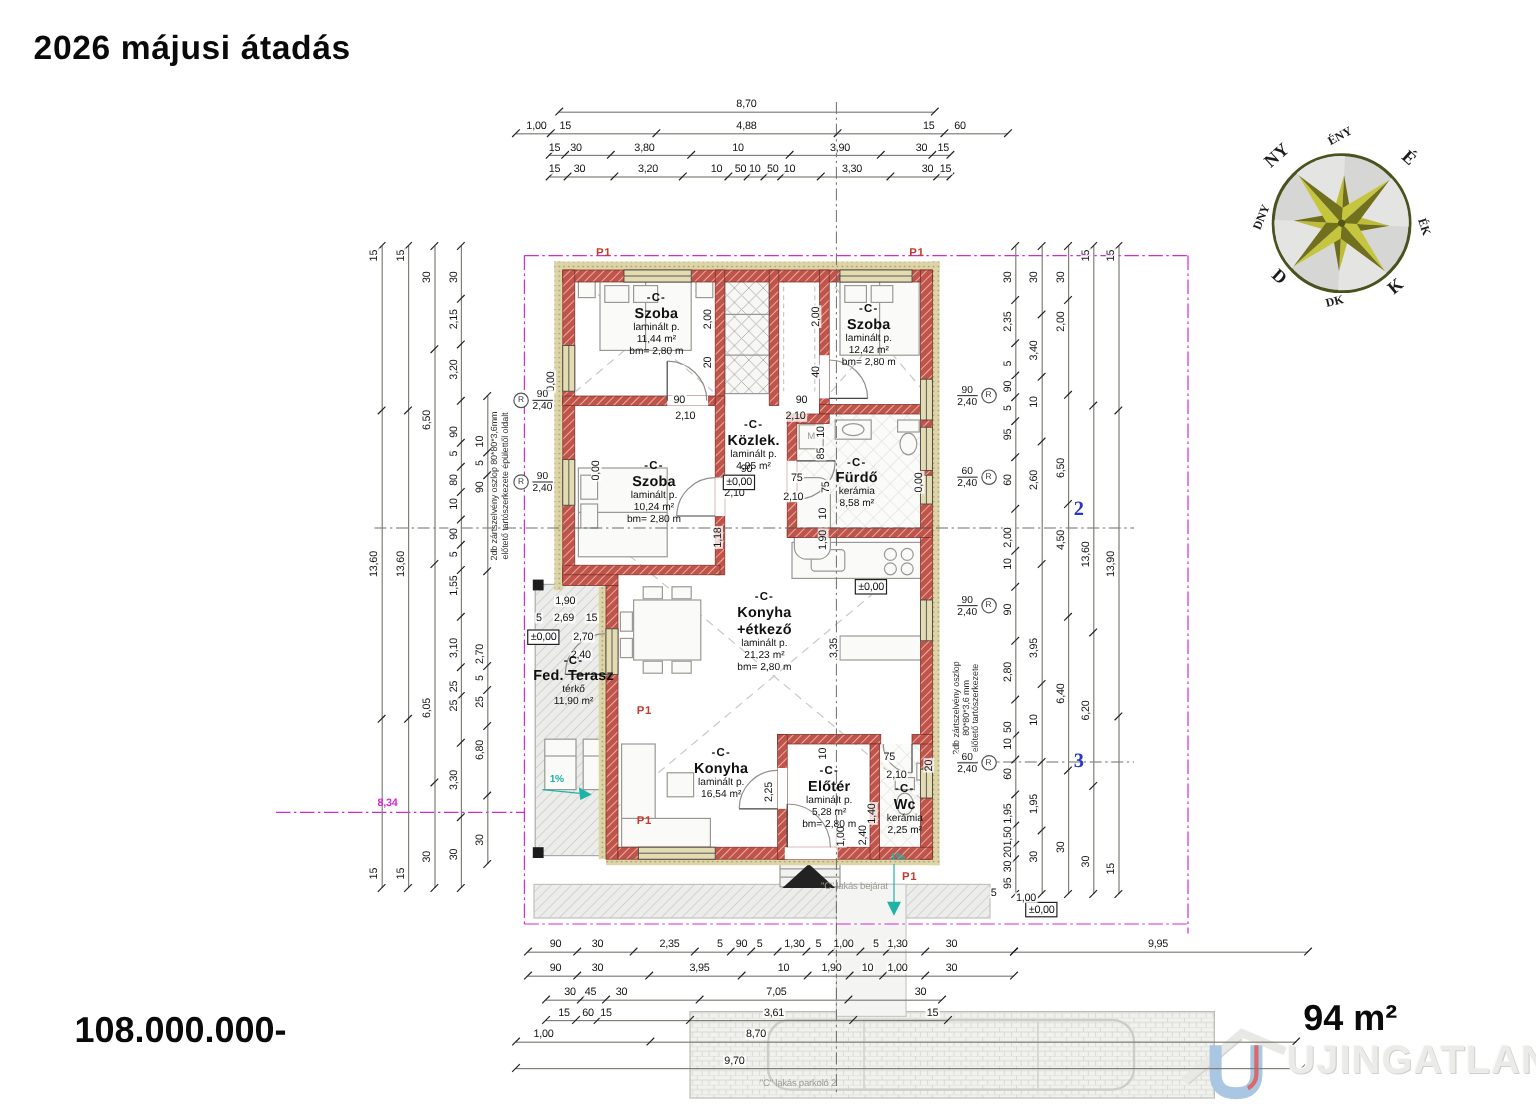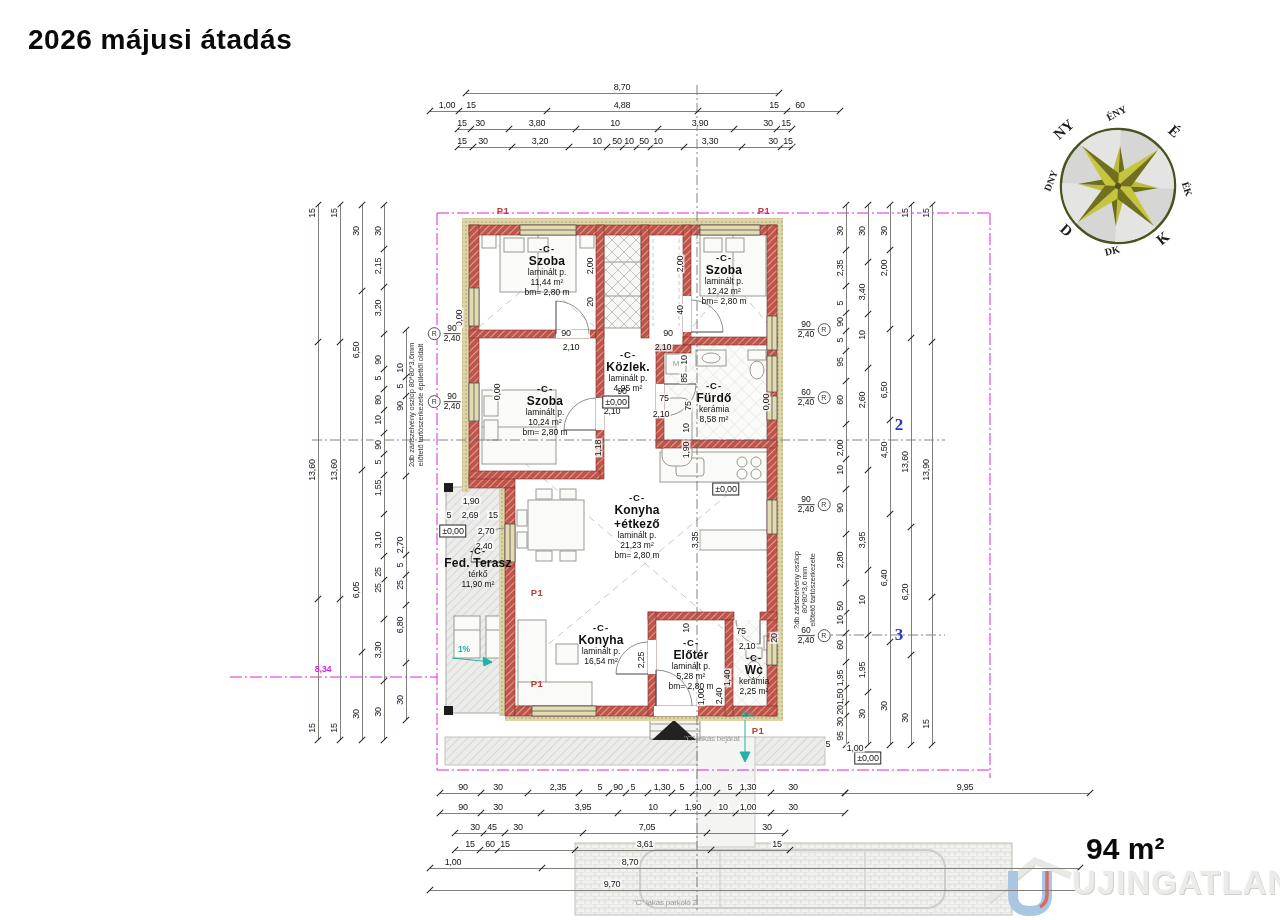--- a/index.html
+++ b/index.html
@@ -771,15 +771,16 @@
       </div>
       <div class="room-label" style="left: 754px; top: 652px;">
         <div class="code">-C-</div>
         <div class="nm">Wc</div>
         <div class="inf">kerámia</div>
         <div class="inf">2,25 m²</div>
       </div>
     </div>
 
   <div class="title">2026 májusi átadás</div>
+  <div class="price">108.000.000-</div>
   <div class="area">94 m²</div>
   <div class="watermark">UJINGATLANOK.HU</div>
 </div>
 
 </body></html>

